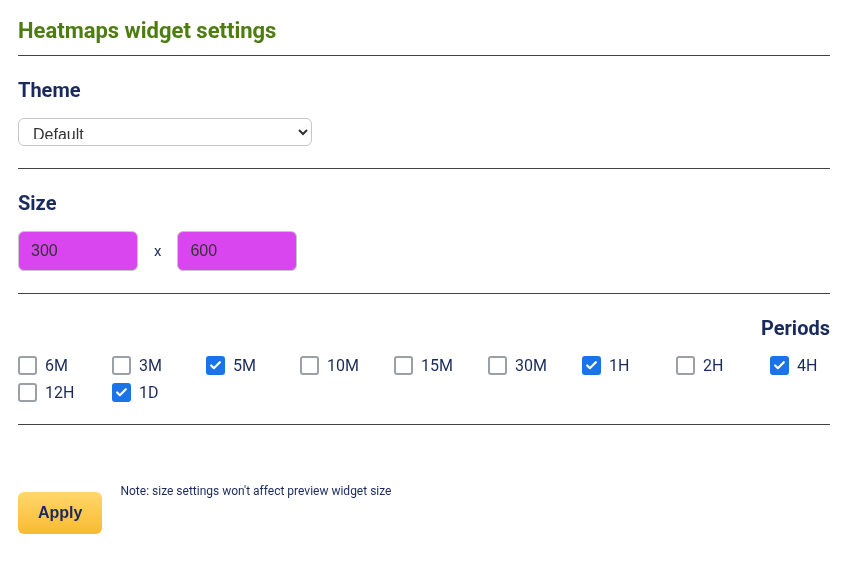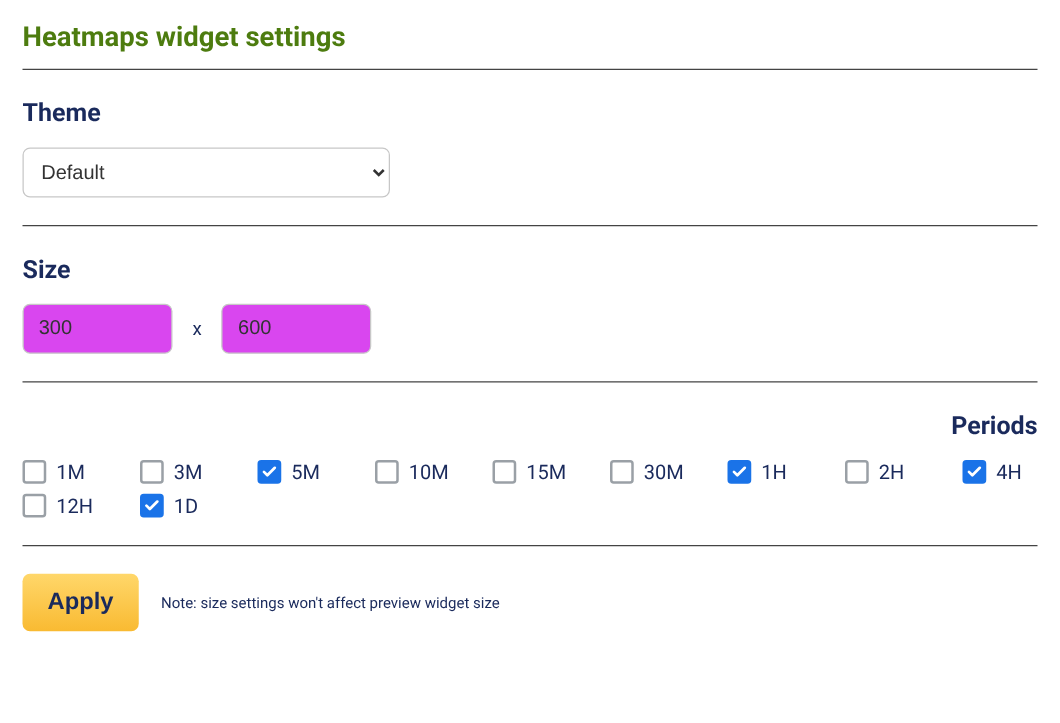--- a/index.html
+++ b/index.html
@@ -23,21 +23,21 @@
     }
     .section-label {
       font-size: 20px;
       font-weight: 700;
       color: #1a2a5c;
       margin-bottom: 16px;
     }
     .theme-section { margin-bottom: 22px; }
     select.theme-select {
       width: 294px;
-      height: 40px;
+      height: 28px;
       padding: 6px 10px;
       font-size: 16px;
       color: #333;
       border: 1px solid #c7c7c7;
       border-radius: 6px;
       background: #fff;
     }
     .size-section { margin-bottom: 22px; }
     .size-row { display: flex; align-items: center; gap: 16px; }
     input.size-input {
@@ -87,27 +87,28 @@
       cursor: pointer;
     }
     .footer-row {
       display: flex;
       align-items: center;
       gap: 18px;
       margin-top: 20px;
     }
     button.apply-btn {
       padding: 12px 20px;
-      font-size: 19px;
+      font-size: 16px;
       font-weight: 700;
       color: #1a2a5c;
       background: linear-gradient(180deg, #ffd76a 0%, #f9ba32 100%);
       border: none;
       border-radius: 6px;
       cursor: pointer;
+      margin-top: 45px;
     }
     .note-text {
       font-size: 12px;
       color: #1a2a5c;
     }
   </style>
 </head>
 <body>
 
 <h1>Heatmaps widget settings</h1>
@@ -132,21 +133,21 @@
   </div>
 </div>
 
 <hr class="section-divider">
 
 <div class="periods-section">
   <div class="section-label">Periods</div>
   <div class="periods-grid" id="periods-grid">
       <div class="period-item">
         <span class="checkbox"></span>
-        <span class="period-label">1M</span>
+        <span class="period-label">6M</span>
       </div>
       <div class="period-item">
         <span class="checkbox"></span>
         <span class="period-label">3M</span>
       </div>
       <div class="period-item">
         <span class="checkbox checked">
           <svg viewBox="0 0 24 24" fill="none" stroke="#fff" stroke-width="4" stroke-linecap="round" stroke-linejoin="round">
             <polyline points="4 12 9 17 20 6"></polyline>
           </svg>

